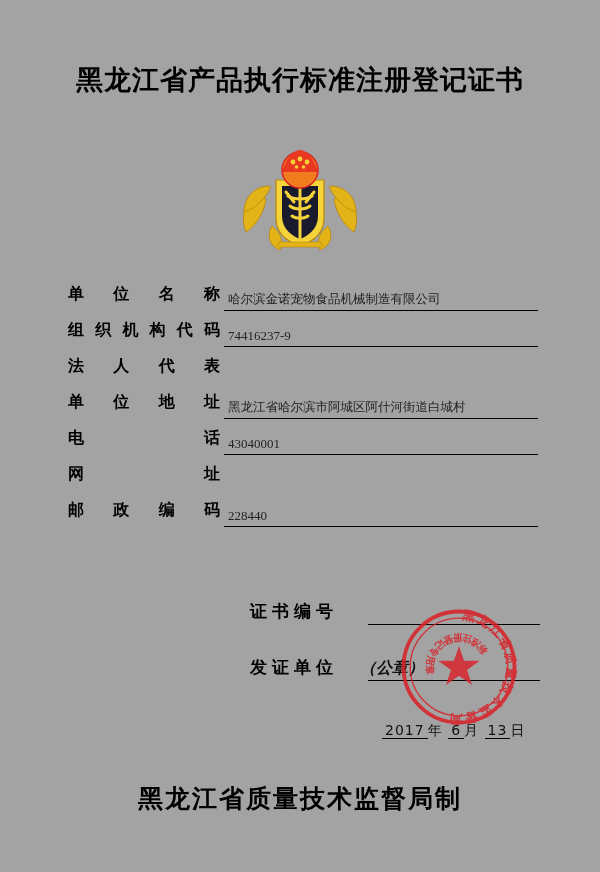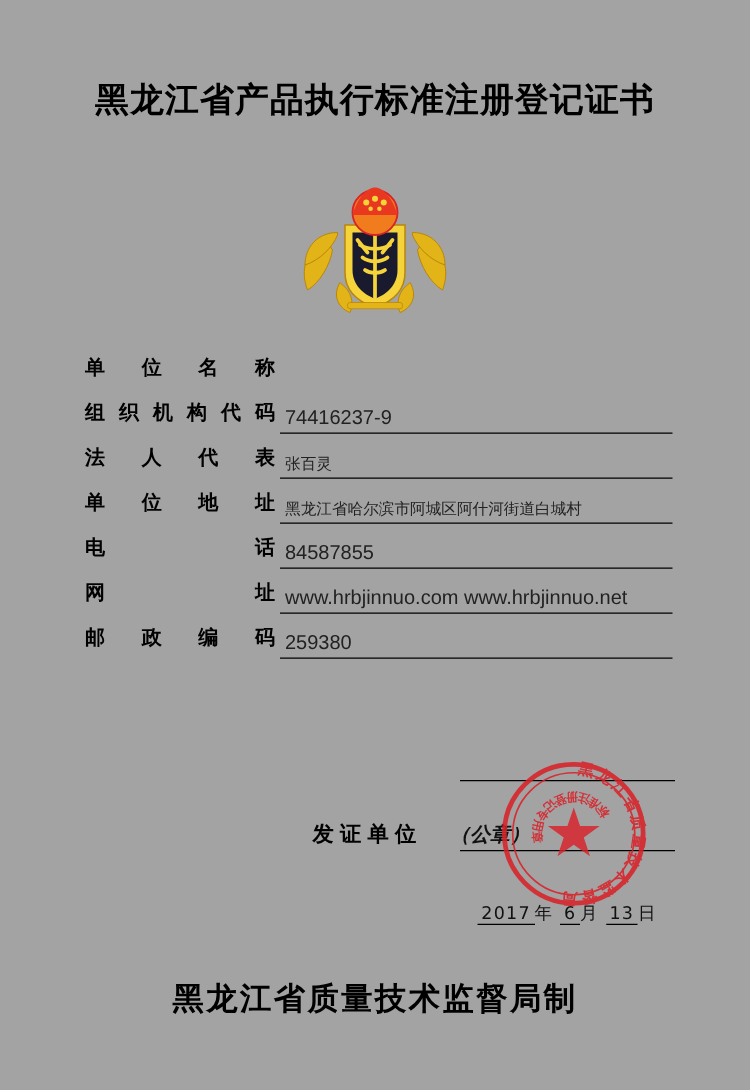--- a/index.html
+++ b/index.html
@@ -76,22 +76,22 @@
   .field-value {
     position: absolute;
     left: 4px;
     bottom: 2px;
     font-family: "DejaVu Sans", sans-serif;
     font-size: 12.5px;
     color: #222;
     white-space: nowrap;
   }
   .field-value.latin {
-    font-family: Liberation Sans, sans-serif;
-    font-size: 16px;
+    font-family: Liberation Serif, serif;
+    font-size: 13px;
   }
 
   
   .lower {
     position: absolute;
     top: 598px;
     left: 250px;
     width: 290px;
   }
   .lower-row {
@@ -220,20 +220,23 @@
 
   <div class="fields">
 
     <div class="field-row">
       <div class="field-label">
         <span class="ch">单</span>
           <span class="ch">位</span>
           <span class="ch">名</span>
           <span class="ch">称</span>
       </div>
+      <div class="field-value-wrap">
+        <div class="field-value">哈尔滨金诺宠物食品机械制造有限公司</div>
+      </div>
     </div>
 
     <div class="field-row">
       <div class="field-label">
         <span class="ch">组</span>
           <span class="ch">织</span>
           <span class="ch">机</span>
           <span class="ch">构</span>
           <span class="ch">代</span>
           <span class="ch">码</span>
@@ -243,23 +246,20 @@
       </div>
     </div>
 
     <div class="field-row">
       <div class="field-label">
         <span class="ch">法</span>
           <span class="ch">人</span>
           <span class="ch">代</span>
           <span class="ch">表</span>
       </div>
-      <div class="field-value-wrap">
-        <div class="field-value">张百灵</div>
-      </div>
     </div>
 
     <div class="field-row">
       <div class="field-label">
         <span class="ch">单</span>
           <span class="ch">位</span>
           <span class="ch">地</span>
           <span class="ch">址</span>
       </div>
       <div class="field-value-wrap">
@@ -268,52 +268,50 @@
     </div>
 
     <div class="field-row">
       <div class="field-label">
         <span class="ch">电</span>
           <span class="ch" style="visibility:hidden">空</span>
           <span class="ch" style="visibility:hidden">空</span>
           <span class="ch">话</span>
       </div>
       <div class="field-value-wrap">
-        <div class="field-value latin">84587855</div>
+        <div class="field-value latin">43040001</div>
       </div>
     </div>
 
     <div class="field-row">
       <div class="field-label">
         <span class="ch">网</span>
           <span class="ch" style="visibility:hidden">空</span>
           <span class="ch" style="visibility:hidden">空</span>
           <span class="ch">址</span>
       </div>
-      <div class="field-value-wrap">
-        <div class="field-value latin">www.hrbjinnuo.com   www.hrbjinnuo.net</div>
-      </div>
     </div>
 
     <div class="field-row">
       <div class="field-label">
         <span class="ch">邮</span>
           <span class="ch">政</span>
           <span class="ch">编</span>
           <span class="ch">码</span>
       </div>
       <div class="field-value-wrap">
-        <div class="field-value latin">259380</div>
+        <div class="field-value latin">228440</div>
       </div>
     </div>
 
   </div>
 
   <div class="lower">
     <div class="lower-row">
+      <div class="lower-label">证书编号</div>
       <div class="lower-line"></div>
       <div class="lower-value"></div>
     </div>
     <div class="lower-row">
       <div class="lower-label">发证单位</div>
       <div class="lower-line"></div>
       <div class="lower-value">（公章）</div>
     </div>
   </div>
 

